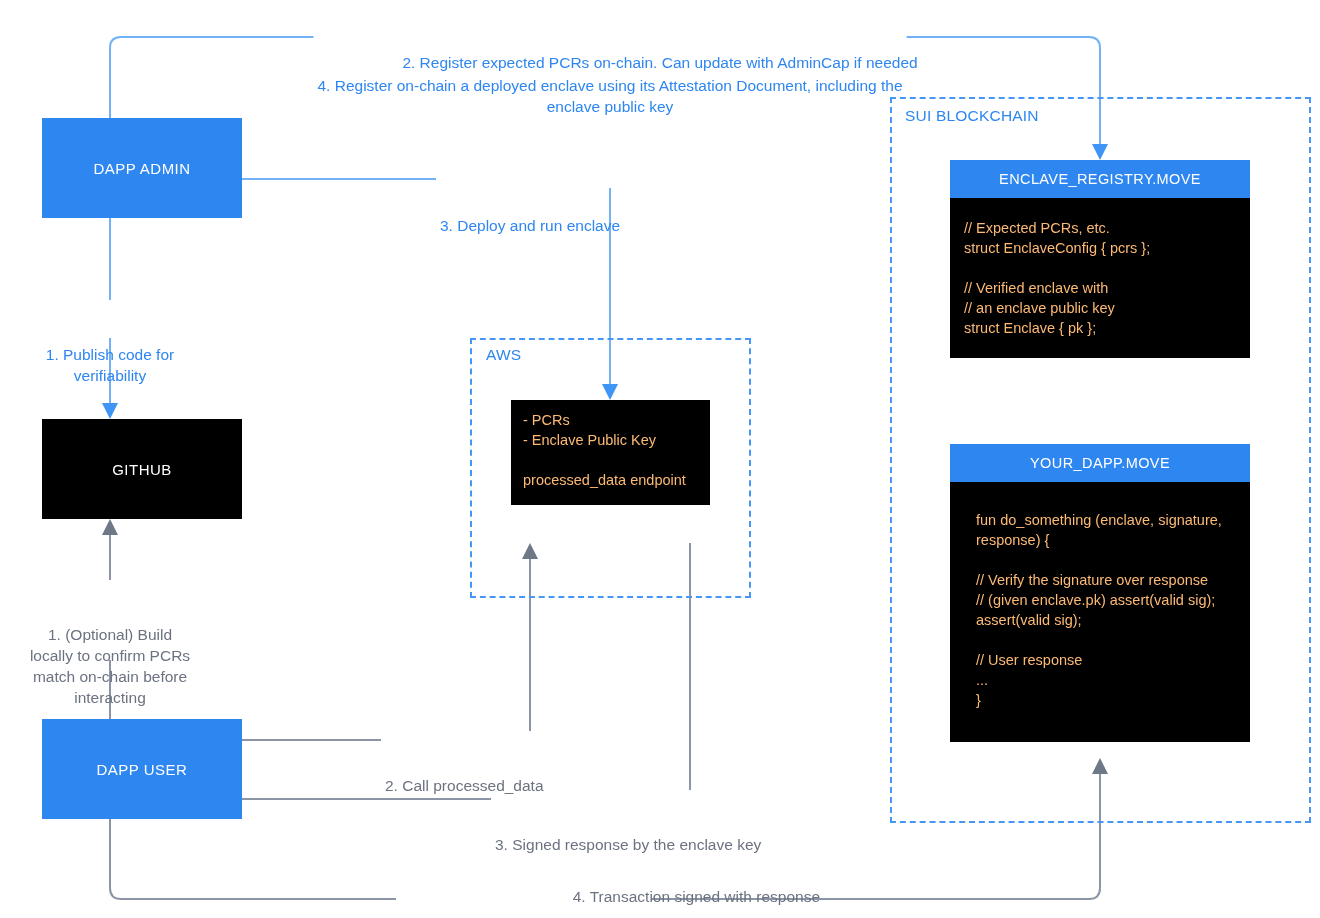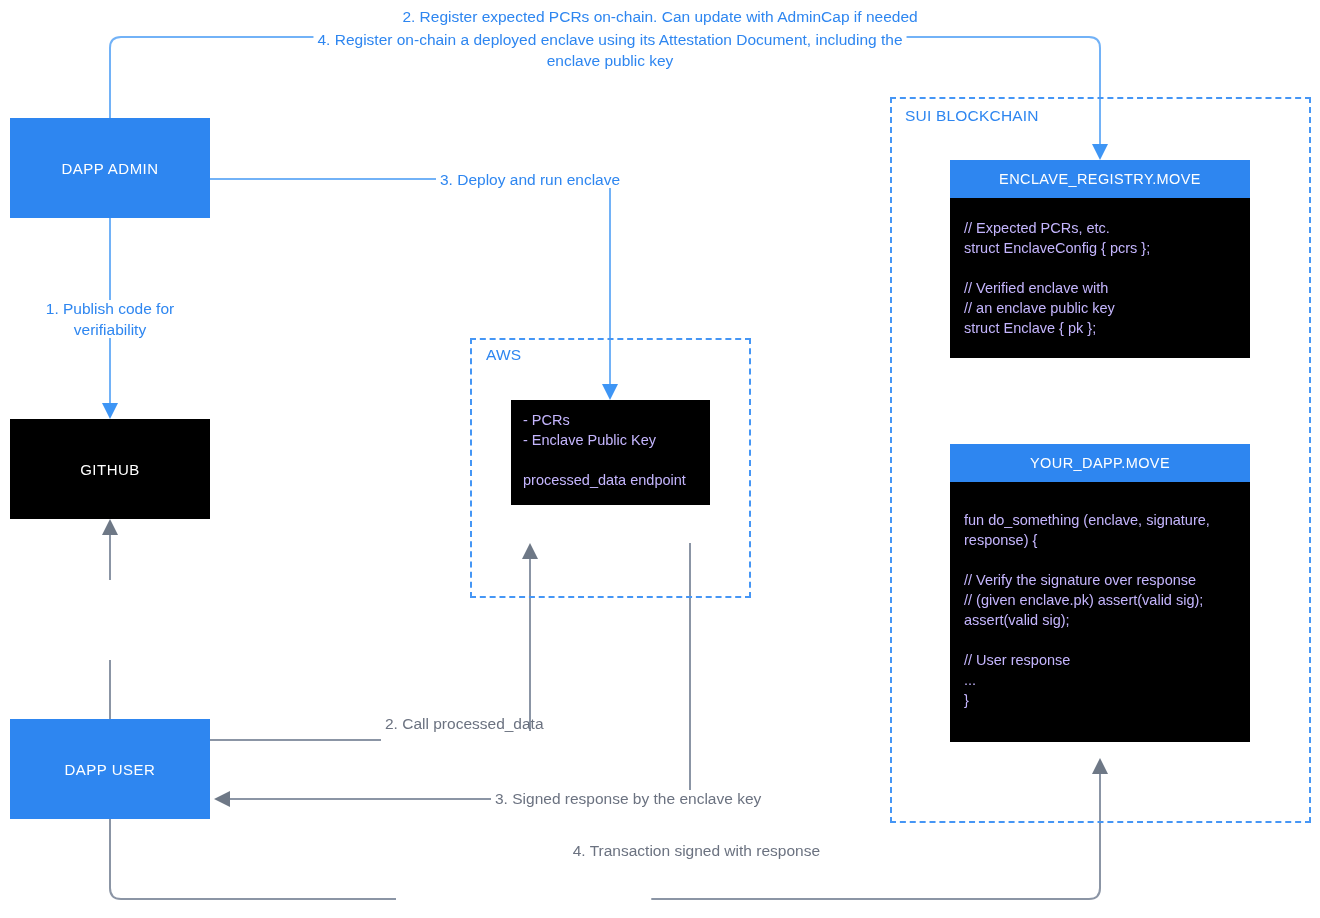--- a/index.html
+++ b/index.html
@@ -49,20 +49,21 @@
   #group-aws .group-label { top: 4px; left: 10px; }
   #group-sui .group-label { top: 6px; left: 9px; }
 
   
   .node {
     position: absolute;
     display: flex;
     align-items: center;
     justify-content: center;
     text-align: center;
+    margin-left: 32px;
   }
   .node-blue {
     background: #2e86f0;
     color: #ffffff;
     font-size: 15px;
     letter-spacing: .5px;
   }
   .node-black {
     background: #000000;
     color: #ffffff;
@@ -80,55 +81,56 @@
     color: #ffffff;
     font-size: 14.5px;
     letter-spacing: .4px;
     text-align: center;
     display: flex;
     align-items: center;
     justify-content: center;
   }
   .card-body {
     background: #000000;
-    color: #c4b5fd;
+    color: #fdba74;
     font-size: 14.5px;
     line-height: 20px;
     padding: 14px 12px 12px 12px;
     white-space: pre-wrap;
     text-align: left;
   }
   #card-nitro          { left: 511px; top: 400px; width: 199px; }
   #card-nitro .card-header { height: 38px; }
   #card-nitro .card-body   { height: 105px; padding-top: 10px; }
 
   #card-registry       { left: 950px; top: 160px; width: 300px; }
   #card-registry .card-header { height: 38px; }
   #card-registry .card-body   { height: 160px; padding-top: 20px; padding-left: 14px; }
 
   #card-yourdapp       { left: 950px; top: 444px; width: 300px; }
   #card-yourdapp .card-header { height: 38px; }
-  #card-yourdapp .card-body   { height: 260px; padding-top: 28px; padding-left: 14px; }
+  #card-yourdapp .card-body   { height: 260px; padding-top: 28px; padding-left: 26px; }
 
   
   .edge-label {
     position: absolute;
     text-align: center;
     line-height: 21px;
     white-space: pre-line;
+    margin-top: 46px;
   }
   .edge-label.blue { color: #2e86f0; font-size: 15.5px; }
   .edge-label.gray { color: #6b7280; font-size: 15.5px; }
 
   #lbl-top2     { left: 180px; top: 6px;   width: 960px; }
   #lbl-top4     { left: 180px; top: 29px;  width: 860px; }
   #lbl-publish  { left: 10px;  top: 298px; width: 200px; }
   #lbl-deploy   { left: 440px; top: 169px; width: 340px; text-align: left; }
   #lbl-optional { left: 10px;  top: 578px; width: 200px; }
-  #lbl-call     { left: 385px; top: 713px; width: 340px; text-align: left; }
+  #lbl-call     { left: 385px; top: 729px; width: 340px; text-align: left; }
   #lbl-signed   { left: 495px; top: 788px; width: 420px; text-align: left; }
   #lbl-txn      { left: 400px; top: 840px; width: 420px; text-align: right; }
 </style>
 </head>
 <body>
 
 <div id="canvas">
 
   <svg id="wires" viewBox="0 0 1320 918" xmlns="http://www.w3.org/2000/svg">
     <defs>
@@ -217,20 +219,24 @@
   <div class="edge-label blue" id="lbl-top2">2. Register expected PCRs on-chain. Can update with AdminCap if needed</div>
 
   <div class="edge-label blue" id="lbl-top4">4. Register on-chain a deployed enclave using its Attestation Document, including the
 enclave public key</div>
 
   <div class="edge-label blue" id="lbl-publish">1. Publish code for
 verifiability</div>
 
   <div class="edge-label blue" id="lbl-deploy">3. Deploy and run enclave</div>
 
+  <div class="edge-label gray" id="lbl-optional">1. (Optional) Build
+locally to confirm PCRs
+match on-chain before
+interacting</div>
 
   <div class="edge-label gray" id="lbl-call">2. Call processed_data</div>
 
   <div class="edge-label gray" id="lbl-signed">3. Signed response by the enclave key</div>
 
   <div class="edge-label gray" id="lbl-txn">4. Transaction signed with response</div>
 
 </div>
 
 </body></html>

